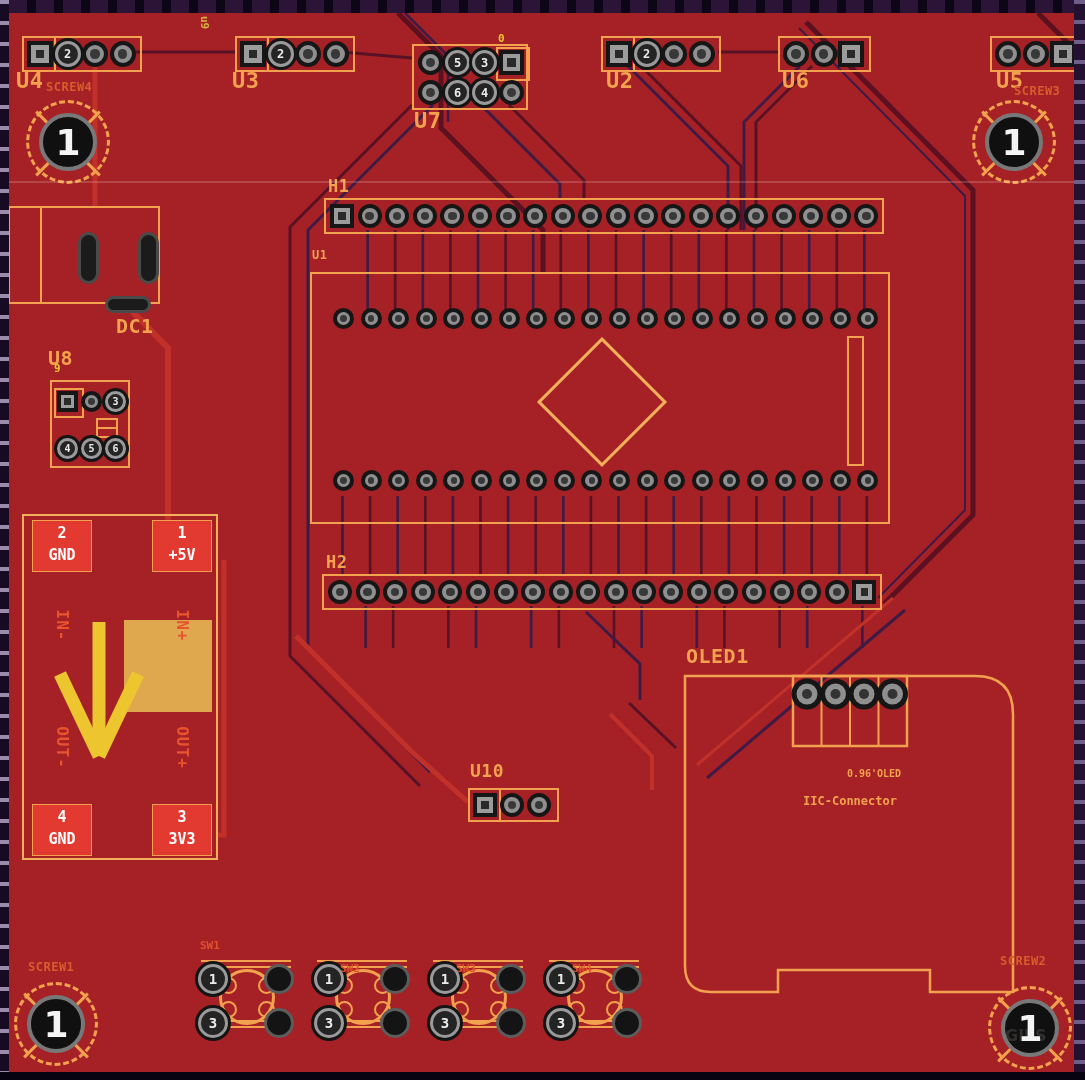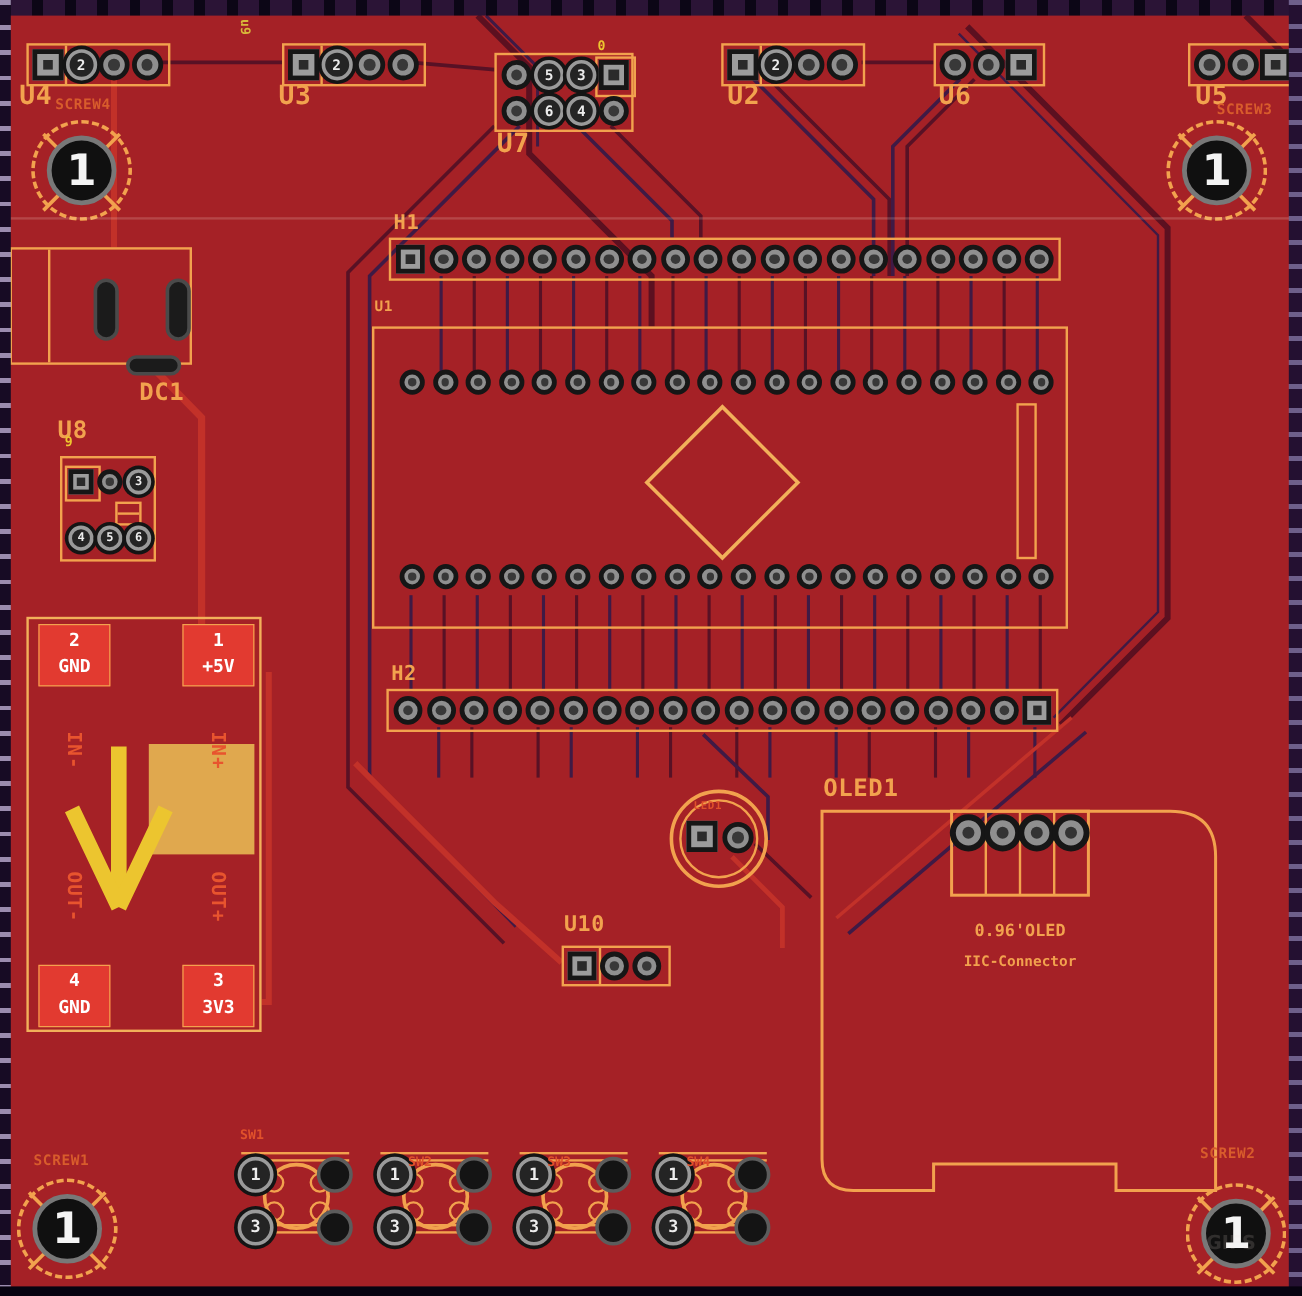--- a/index.html
+++ b/index.html
@@ -218,47 +218,40 @@
       <div>3</div>
       <div>3V3</div>
     </div>
     <div class="flow" style="left:-4px;top:100px">IN-</div>
     <div class="flow" style="left:116px;top:100px">IN+</div>
     <div class="flow" style="left:-4px;top:222px">OUT-</div>
     <div class="flow" style="left:116px;top:222px">OUT+</div>
   </div>
   <div id="u9lbl">u9</div>
 
-  <div id="led1">
-    <div class="c1"></div>
-    <div class="c2"></div>
-    <div class="pad ps" style="left:14px;top:26px;width:26px;height:26px"></div>
-    <div class="pad pr" style="left:44px;top:27px;width:26px;height:26px"></div>
-    <div class="slk redlbl" style="left:20px;top:9px;font-size:9px">LED1</div>
-  </div>
 
   <svg id="oledsvg" width="380" height="380">
     <path d="M25,36 L315,36 Q353,36 353,74 L353,352 L270,352 L270,330 L118,330 L118,352 L51,352 Q25,352 25,326 L25,36 Z" fill="none" stroke="#f2a24e" stroke-width="2.5"></path>
     <rect x="133" y="36" width="114" height="70" fill="none" stroke="#f2a24e" stroke-width="2.5"></rect>
     <line x1="161.5" y1="36" x2="161.5" y2="106" stroke="#f2a24e" stroke-width="2"></line>
     <line x1="190" y1="36" x2="190" y2="106" stroke="#f2a24e" stroke-width="2"></line>
     <line x1="218.5" y1="36" x2="218.5" y2="106" stroke="#f2a24e" stroke-width="2"></line>
     <g>
       <circle cx="147" cy="54" r="13" fill="#8f8f8f" stroke="#161616" stroke-width="5"></circle>
         <circle cx="147" cy="54" r="5" fill="#333"></circle>
       <circle cx="175.5" cy="54" r="13" fill="#8f8f8f" stroke="#161616" stroke-width="5"></circle>
         <circle cx="175.5" cy="54" r="5" fill="#333"></circle>
       <circle cx="204" cy="54" r="13" fill="#8f8f8f" stroke="#161616" stroke-width="5"></circle>
         <circle cx="204" cy="54" r="5" fill="#333"></circle>
       <circle cx="232.5" cy="54" r="13" fill="#8f8f8f" stroke="#161616" stroke-width="5"></circle>
         <circle cx="232.5" cy="54" r="5" fill="#333"></circle>
     </g>
   </svg>
   <div class="slk" style="left:686px;top:644px;font-size:20px">OLED1</div>
-  <div class="oledtxt" style="left:790px;top:768px;width:120px;font-size:14px">0.96'OLED</div>
+  <div class="oledtxt" style="left:814px;top:768px;width:120px;font-size:10px">0.96'OLED</div>
   <div class="oledtxt" style="left:770px;top:794px;width:160px;font-size:12px">IIC-Connector</div>
 
   <div id="scan"></div>
   <div id="wmark">GIFS</div>
   <div class="edge" id="edgeT"></div>
   <div class="edge" id="edgeL"></div>
   <div class="edge" id="edgeR"></div>
   <div class="edge" id="edgeB"></div>
 <div class="cbox" style="left: 22px; top: 36px; width: 116px; height: 32px;">
       <div class="pad ps" style="width: 26px; height: 26px; left: 3px; top: 3px;"></div>

